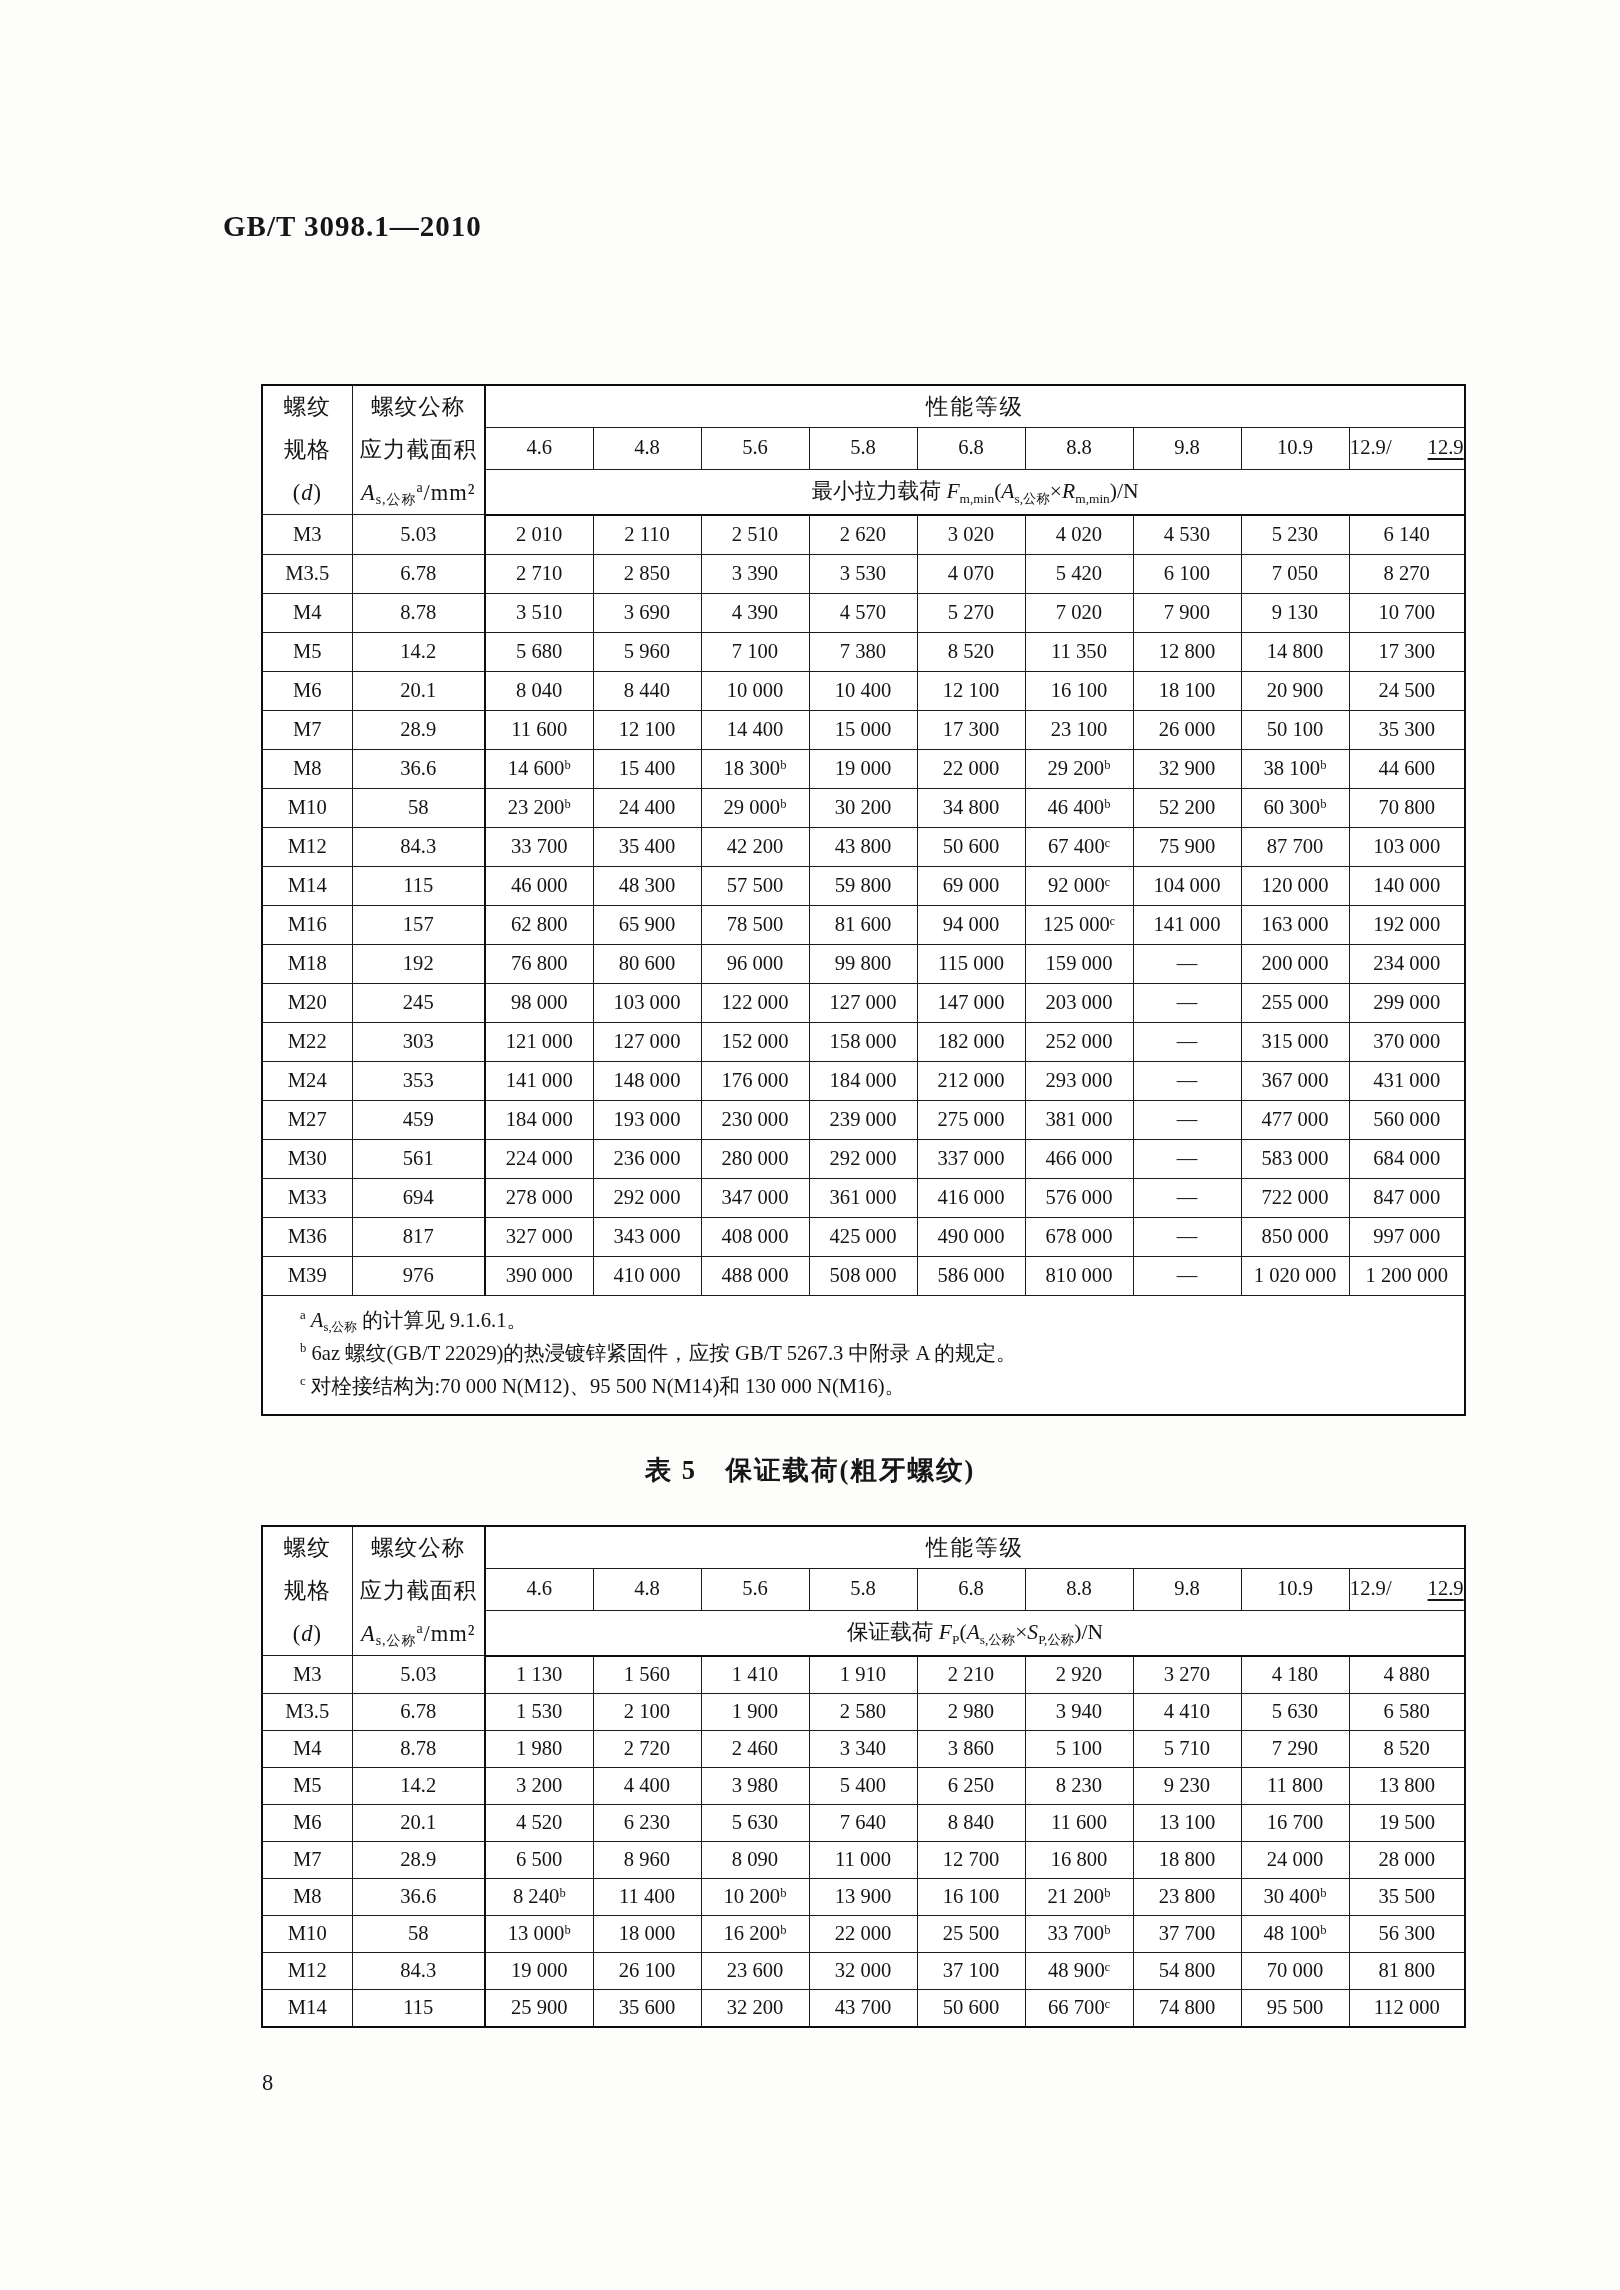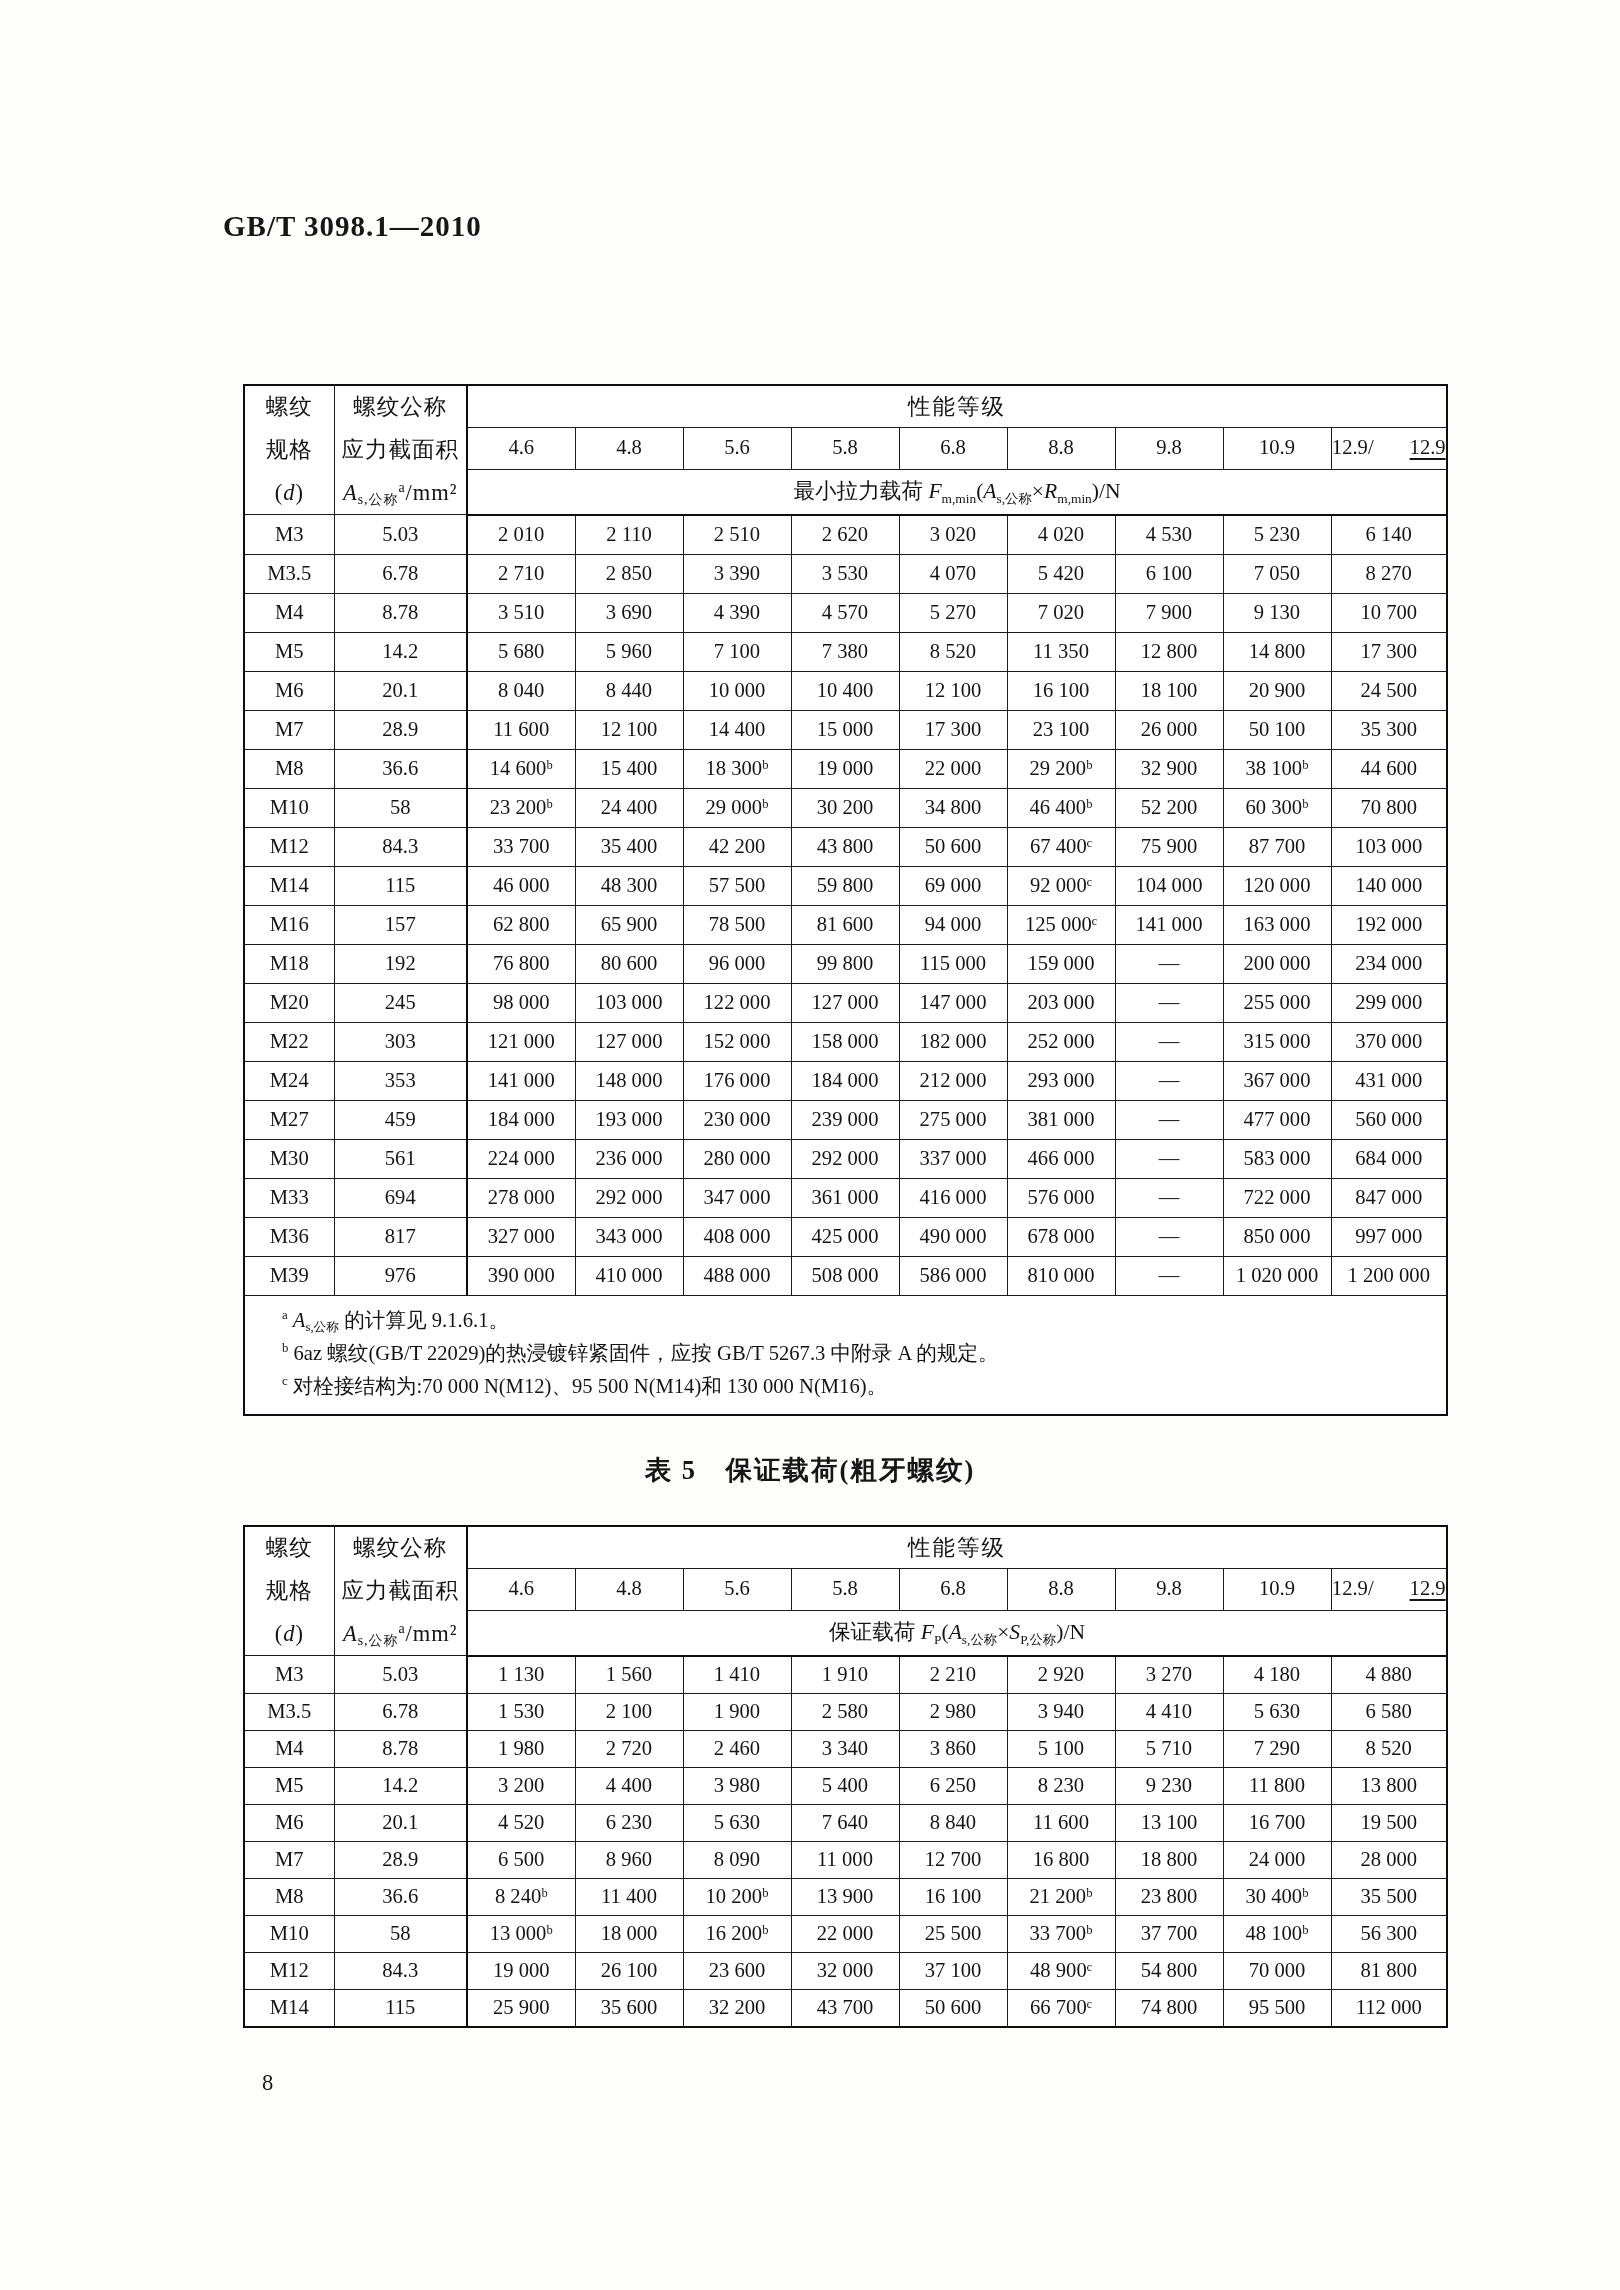--- a/index.html
+++ b/index.html
@@ -7,21 +7,21 @@
     width:1620px;height:2291px;position:relative;background:#fbfbfa;
     color:#161616;font-family:"Liberation Serif","DejaVu Serif",serif;
     -webkit-font-smoothing:antialiased;
   }
   .page{position:absolute;inset:0;background:#fdfdfc;padding-left:36px;}
   .doc-code{position:absolute;left:223px;top:210px;font-size:29px;font-weight:700;letter-spacing:1px;}
   .table-title{position:absolute;left:0;width:100%;text-align:center;font-weight:700;font-size:26.5px;letter-spacing:2px;}
   .t4-title{top:306px;}
   .t5-title{top:1452px;}
   table.stdtable{
-    position:absolute;left:243px;width:1202px;border-collapse:collapse;table-layout:fixed;
+    position:absolute;left:261px;width:1202px;border-collapse:collapse;table-layout:fixed;
     border:2.9px solid #0d0d0d;background:#fff;
   }
   .t4{top:384px;}
   .t5{top:1525px;}
   td{
     border:1.4px solid #1c1c1c;text-align:center;vertical-align:middle;
     font-size:20.6px;padding:0;line-height:1.15;color:#141414;
   }
   col.c1{width:90px;} col.c2{width:133px;} col.cg{width:108px;} col.cl{width:116px;}
   .chdr{font-size:22.5px;line-height:1.9;letter-spacing:1px;}

